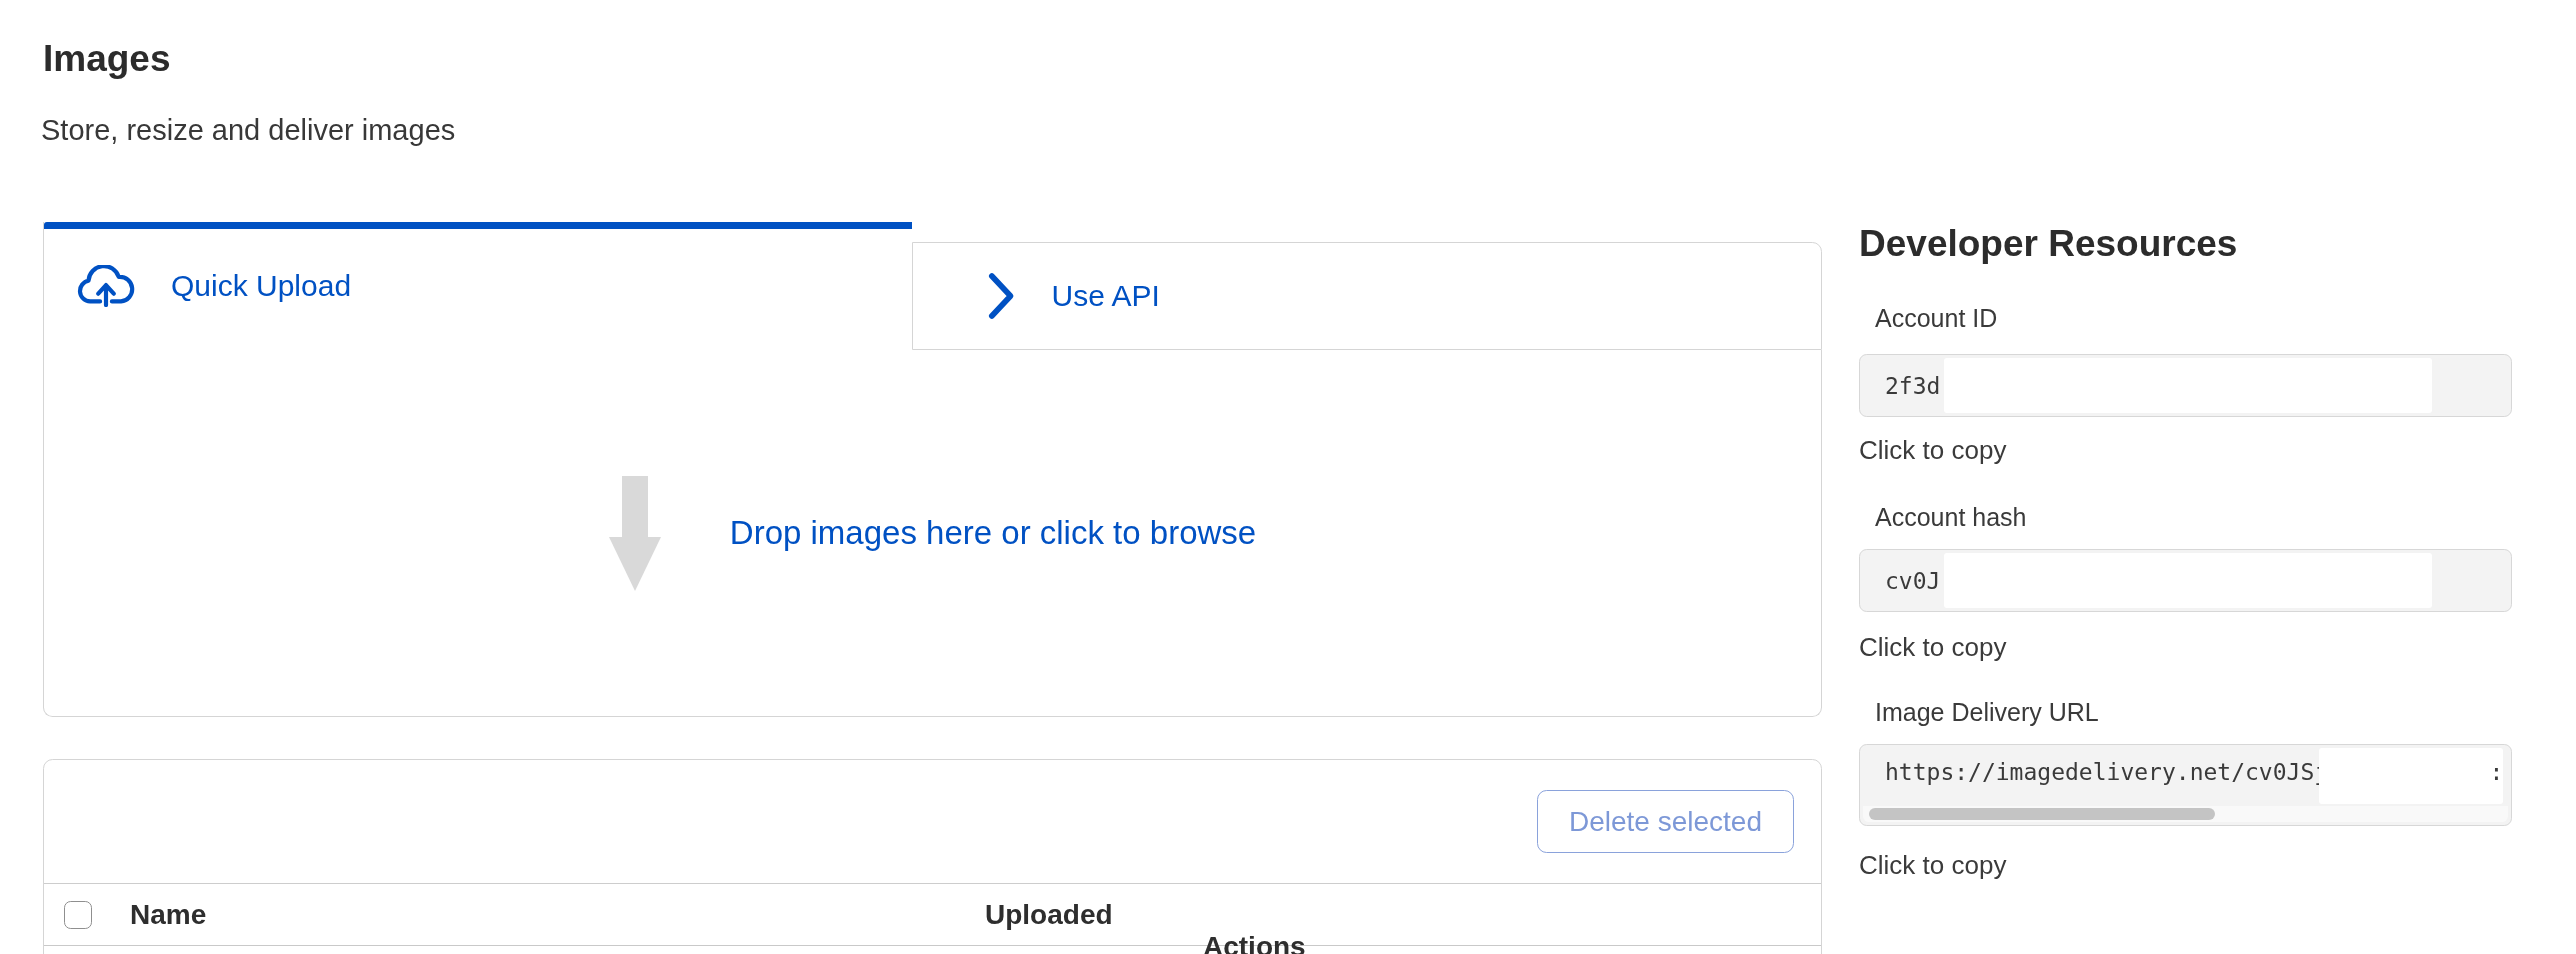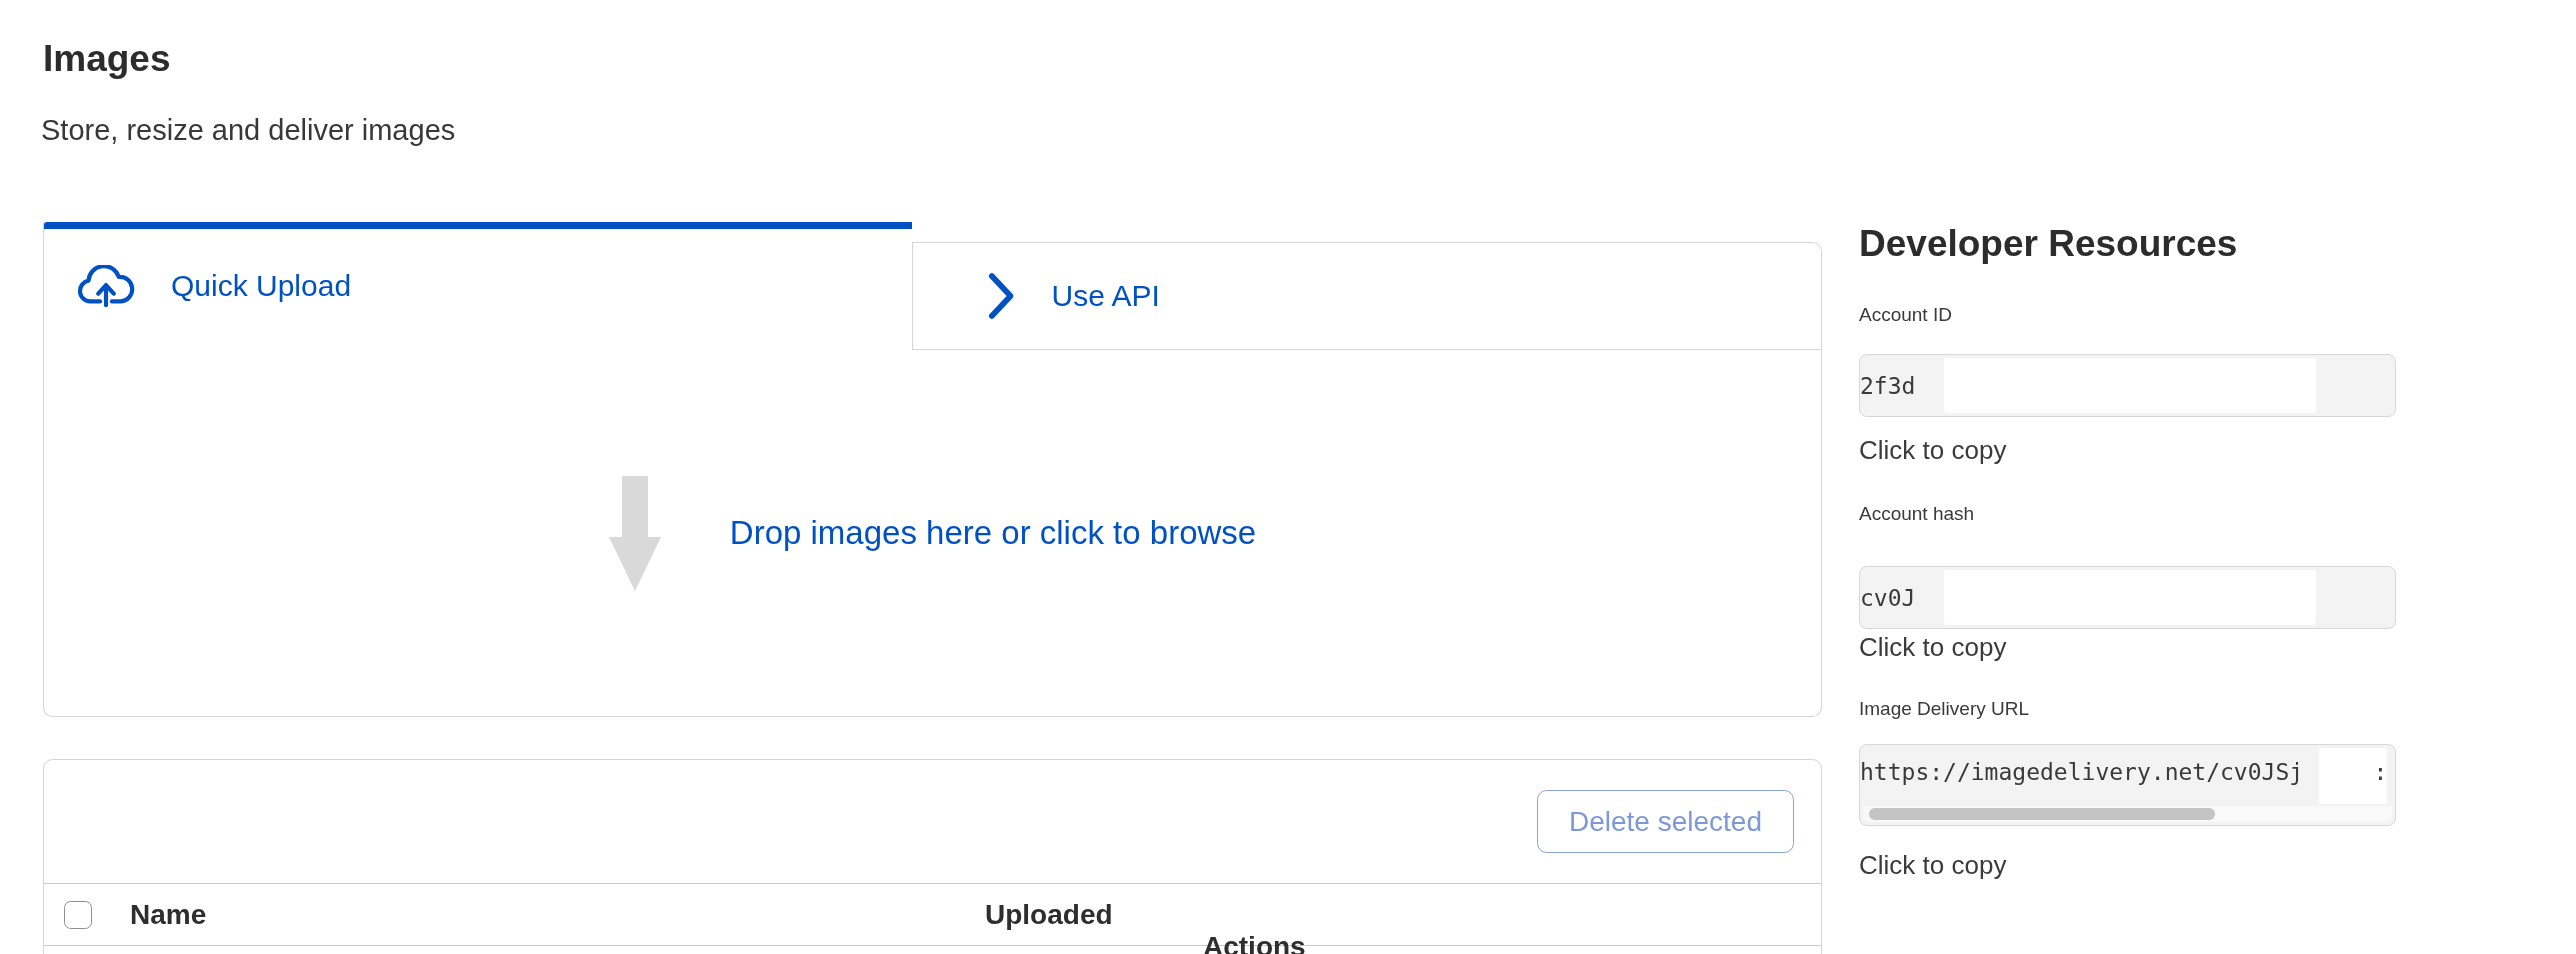--- a/index.html
+++ b/index.html
@@ -102,37 +102,38 @@
     border: 1.9px solid #8f8f8f; border-radius: 6.7px; background: #fff;
     cursor: pointer;
   }
   .col-name { left: 86px; }
   .col-uploaded { left: 941px; }
   .col-actions { left: 1159px; margin-top: 32px; }
 
   
   .sidebar { position: absolute; left: 1859px; top: 223px; width: 615px; height: 731px; }
   .sidebar-title { font-size: 37px; font-weight: 700; color: #2c2c2c; }
-  .res-label { position: absolute; left: 0; font-size: 19px; color: #3a3a3a; }
+  .res-label { position: absolute; left: 16px; font-size: 25px; color: #3a3a3a; }
   .res-field {
-    position: absolute; left: 0; width: 537px; height: 63px;
+    position: absolute; left: 0; width: 653px; height: 63px;
     background: #f3f3f3;
     border: 1.9px solid #d7d7d7; border-radius: 7.7px;
     display: flex; align-items: center;
+    padding-left: 25px;
     font-family: "DejaVu Sans Mono", "Liberation Mono", monospace;
     font-size: 23px; color: #3a3a3a;
     cursor: pointer;
   }
   .copy-hint { position: absolute; left: 0; font-size: 26px; color: #3b3b3b; }
   .mask {
     position: absolute; top: 2.9px; bottom: 2.9px;
     background: #ffffff; border-radius: 2.9px;
   }
   .label-1 { top: 81px; }   .field-1 { top: 131px; } .hint-1 { top: 212px; }
-  .label-2 { top: 280px; }  .field-2 { top: 343px; } .hint-2 { top: 409px; }
+  .label-2 { top: 280px; }  .field-2 { top: 326px; } .hint-2 { top: 409px; }
   .label-3 { top: 475px; }  .field-3 { top: 521px; height: 82px; align-items: flex-start; padding-top: 13.5px; }
   .hint-3 { top: 627px; }
   .mask-short { left: 84px; right: 79px; }
   .mask-url { left: 459px; right: 7.7px; bottom: 21px; }
   .url-tail {
     position: absolute; right: 7.7px; top: 13.5px;
     font-family: "DejaVu Sans Mono", "Liberation Mono", monospace;
     font-size: 23px; color: #3a3a3a;
   }
   .url-scroll-track {

